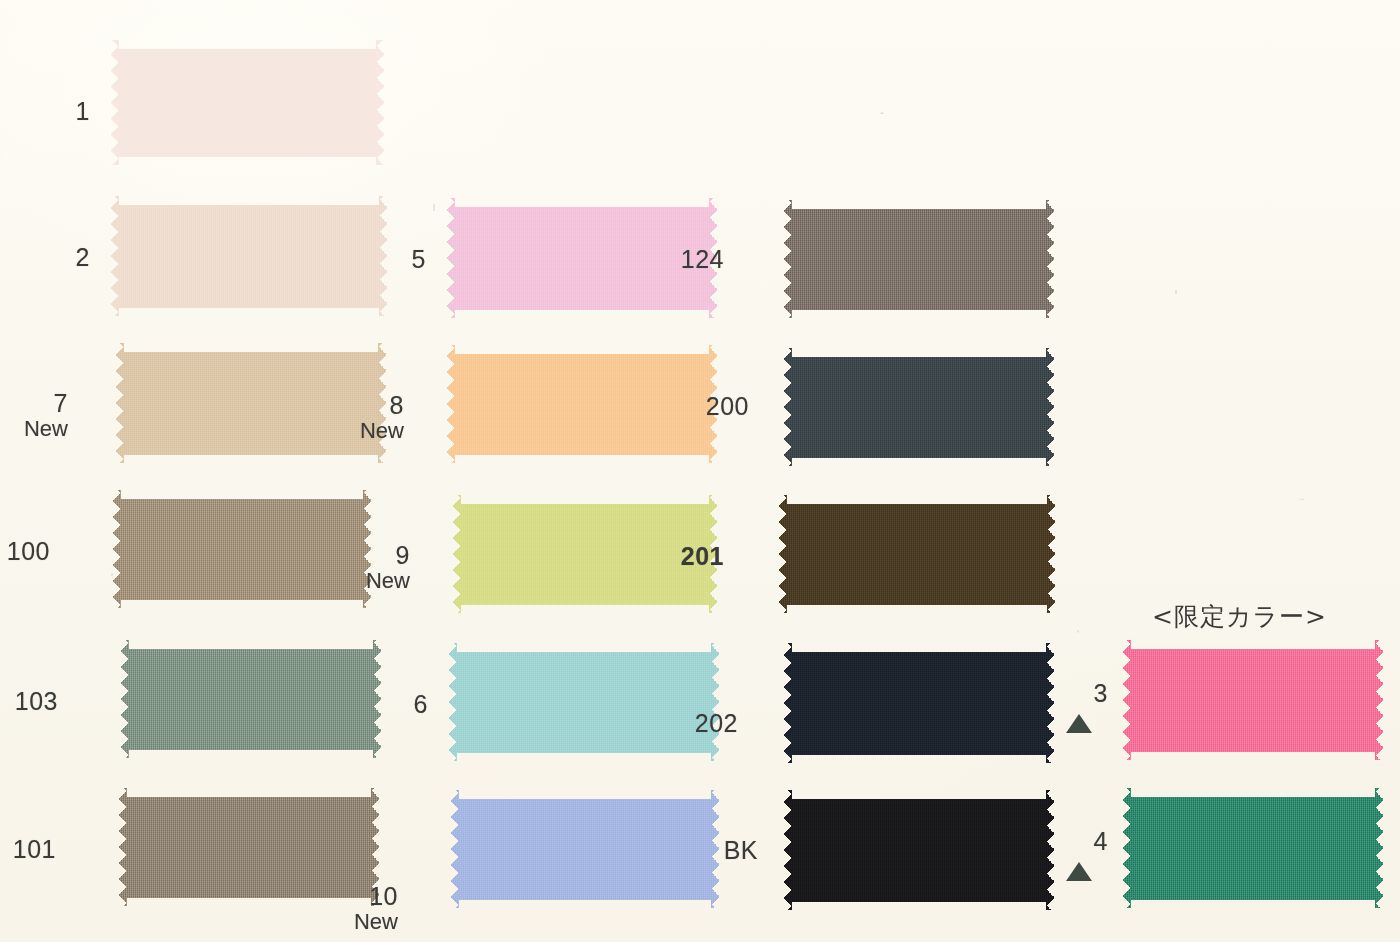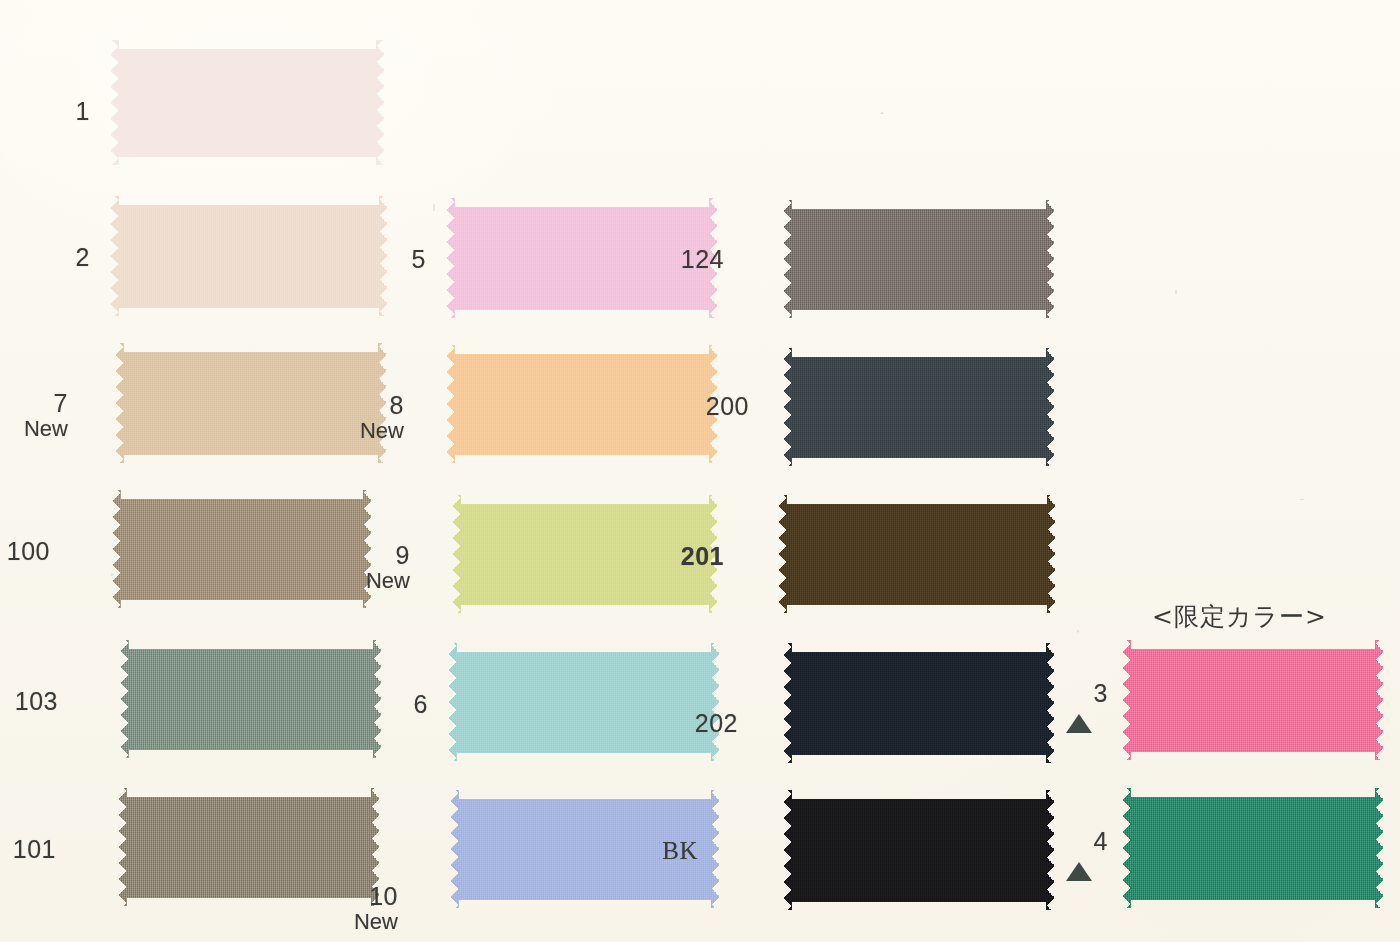--- a/index.html
+++ b/index.html
@@ -162,21 +162,21 @@
       <div class="cell">
         <div class="swatch" style="left: 778px; top: 495px; width: 278px; height: 118px; background: rgb(72, 58, 36);"></div>
         <div class="swatch-label" style="left: 624px; top: 543px; width: 100px; font-weight: bold;">201</div>
       </div>
       <div class="cell">
         <div class="swatch" style="left: 783px; top: 643px; width: 272px; height: 120px; background: rgb(27, 34, 44);"></div>
         <div class="swatch-label" style="left: 638px; top: 690px; width: 100px; margin-top: 20px;">202</div>
       </div>
       <div class="cell">
         <div class="swatch" style="left: 783px; top: 790px; width: 272px; height: 120px; background: rgb(24, 24, 26);"></div>
-        <div class="swatch-label" style="left: 598px; top: 837px; width: 100px; font-family: Liberation Serif, serif;">BK</div>
+        <div class="swatch-label" style="left: 658px; top: 837px; width: 100px;">BK</div>
       </div>
       <div class="cell">
         <div class="swatch" style="left: 1122px; top: 640px; width: 262px; height: 120px; background: rgb(245, 110, 150);"></div>
         <div class="swatch-label" style="left: 1008px; top: 680px; width: 100px;">3</div>
         <div class="tri-marker" style="left: 1066px; top: 714px;"></div>
       </div>
       <div class="cell">
         <div class="swatch" style="left: 1122px; top: 788px; width: 262px; height: 120px; background: rgb(46, 132, 104);"></div>
         <div class="swatch-label" style="left: 1008px; top: 828px; width: 100px;">4</div>
         <div class="tri-marker" style="left: 1066px; top: 862px;"></div>

